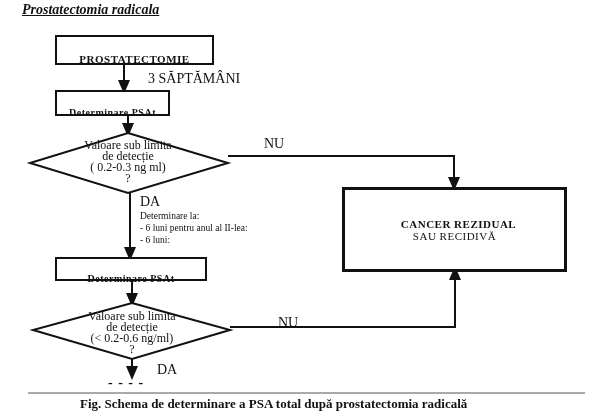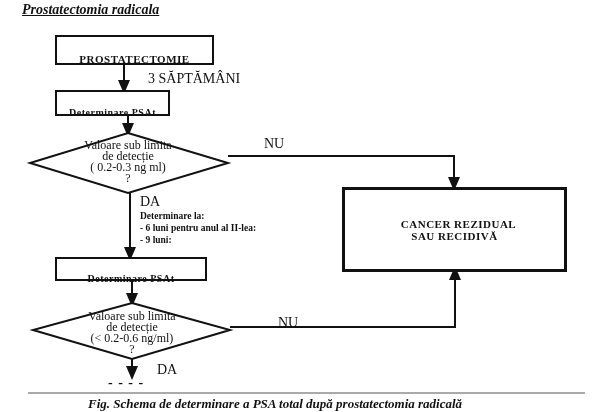--- a/index.html
+++ b/index.html
@@ -7,21 +7,21 @@
          font-family:"Liberation Serif","DejaVu Serif",serif; color:#111; }
   .title { position:absolute; left:22px; top:2px; font-size:14px; font-weight:bold;
            font-style:italic; text-decoration:underline; }
   svg { position:absolute; left:0; top:0; }
   .box { position:absolute; border:2px solid #111; box-sizing:border-box;
          display:flex; align-items:center; justify-content:center; background:#fff; }
   .box span { font-size:11px; font-weight:bold; letter-spacing:0.5px;margin-top:18px; }
   .dtext { position:absolute; text-align:center; font-size:12px; line-height:11px; }
   .lbl { position:absolute; font-size:14px; }
   .note { position:absolute; font-size:9.5px; line-height:12px; }
-  .caption { position:absolute; left:88px; top:396px; font-size:13px; font-weight:bold;font-style:italic; }
+  .caption { position:absolute; left:80px; top:396px; font-size:13px; font-weight:bold; }
 </style>
 </head>
 <body>
 
 <div class="title">Prostatectomia radicala</div>
 
 <svg width="609" height="412">
   <defs>
     <marker id="ah" markerWidth="8" markerHeight="8" refX="4" refY="4" orient="auto">
       <path d="M0,1 L7,4 L0,7 Z" fill="#111"></path>
@@ -62,30 +62,30 @@
 <div class="dtext" style="left:68px;top:140px;width:120px;">
   <div>Valoare sub limita</div>
   <div>de detecție</div>
   <div>( 0.2-0.3 ng ml)</div>
   <div>?</div>
 </div>
 
 <div class="lbl" style="left:264px;top:136px;">NU</div>
 <div class="lbl" style="left:140px;top:194px;">DA</div>
 
-<div class="note" style="left:140px;top:210px;font-weight:bold;">
+<div class="note" style="left:140px;top:210px;">
   <div>Determinare la:</div>
   <div>- 6 luni pentru anul al II-lea:</div>
-  <div>- 9 luni:</div>
+  <div>- 6 luni:</div>
 </div>
 
 <div class="box" style="left:342px;top:187px;width:225px;height:85px;border-width:3px;">
   <div style="text-align:center;">
     <div style="font-size:11px;font-weight:bold;letter-spacing:0.5px;padding-left:8px;">CANCER REZIDUAL</div>
-    <div style="font-size:11px;font-weight:bold;letter-spacing:0.5px;text-align:center;">SAU RECIDIVĂ</div>
+    <div style="font-size:11px;font-weight:normal;letter-spacing:0.5px;text-align:center;">SAU RECIDIVĂ</div>
   </div>
 </div>
 
 <div class="box" style="left:55px;top:257px;width:152px;height:24px;">
   <span style="font-size:10px;">Determinare PSAt</span>
 </div>
 
 <div class="dtext" style="left:72px;top:311px;width:120px;">
   <div>Valoare sub limita</div>
   <div>de detecție</div>

